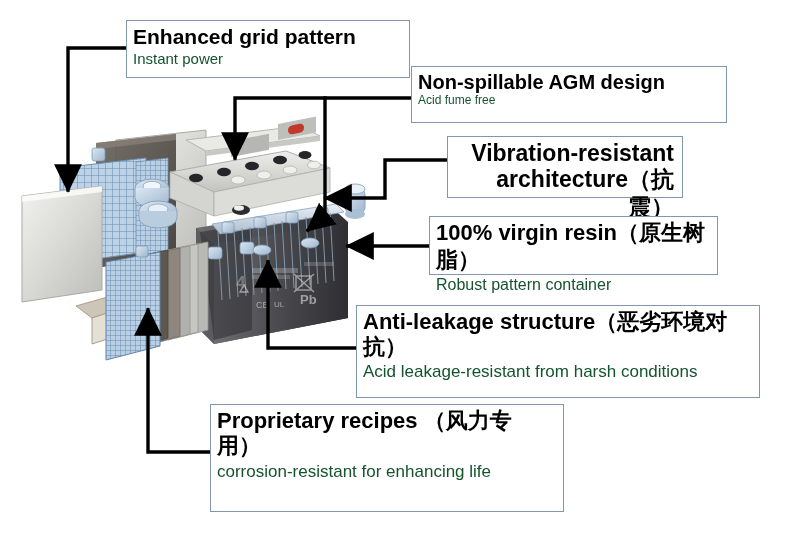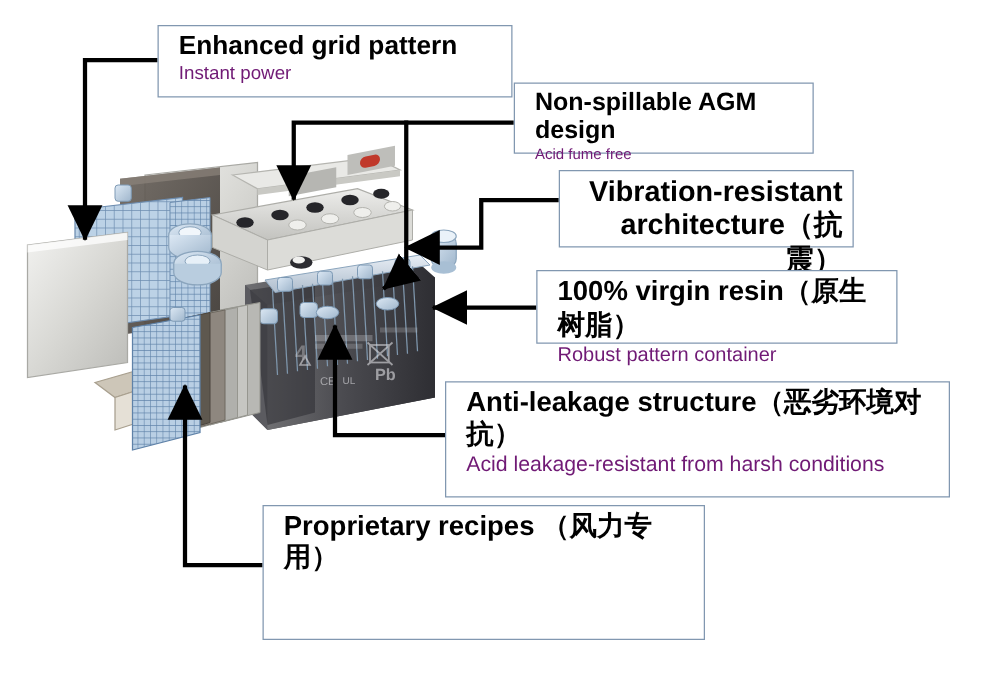--- a/index.html
+++ b/index.html
@@ -1,30 +1,30 @@
 <!DOCTYPE html>
 <html><head>
 <meta charset="utf-8">
 <style>
   html,body{margin:0;padding:0;background:#ffffff;}
   body{width:790px;height:540px;position:relative;overflow:hidden;
        font-family:"Liberation Sans","DejaVu Sans",sans-serif;color:#1a1a1a;}
   #stage{position:absolute;inset:0;width:790px;height:540px;}
   .art{position:absolute;left:0;top:0;width:790px;height:540px;}
   .callout{position:absolute;background:#ffffff;border:1px solid #8197b0;
-           box-sizing:border-box;padding:4px 8px 5px 16px;}
+           box-sizing:border-box;padding:4px 8px 5px 6px;}
   .callout .title{font-weight:bold;line-height:1.12;color:#000;}
-  .callout .sub{line-height:1.16;color:#701a75;}
+  .callout .sub{line-height:1.16;color:#14532d;}
   .cn{font-family:Liberation Mono, monospace;font-weight:bold;}
 
   #box-grid{left:126px;top:20px;width:284px;height:58px;}
   #box-grid .title{font-size:21px;}
   #box-grid .sub{font-size:15px;margin-top:1px;}
 
-  #box-agm{left:411px;top:66px;width:240px;height:57px;}
+  #box-agm{left:411px;top:66px;width:316px;height:57px;}
   #box-agm .title{font-size:20px;}
   #box-agm .sub{font-size:12px;margin-top:1px;}
 
   #box-vib{left:447px;top:136px;width:236px;height:62px;}
   #box-vib .title{font-size:23px;text-align:right;}
 
   #box-resin{left:429px;top:216px;width:289px;height:59px;}
   #box-resin .title{font-size:22px;}
   #box-resin .sub{font-size:16px;margin-top:2px;}
 
@@ -263,15 +263,16 @@
 
   <div class="callout" id="box-leak">
     <div class="title"><span>Anti-leakage structure</span><span class="cn">（恶劣环境对</span></div>
     <div class="title cn">抗）</div>
     <div class="sub">Acid leakage-resistant from harsh conditions</div>
   </div>
 
   <div class="callout" id="box-recipe">
     <div class="title"><span>Proprietary recipes</span> <span class="cn">（风力专</span></div>
     <div class="title cn">用）</div>
+    <div class="sub">corrosion-resistant for enhancing life</div>
   </div>
 
 </div>
 
 </body></html>

